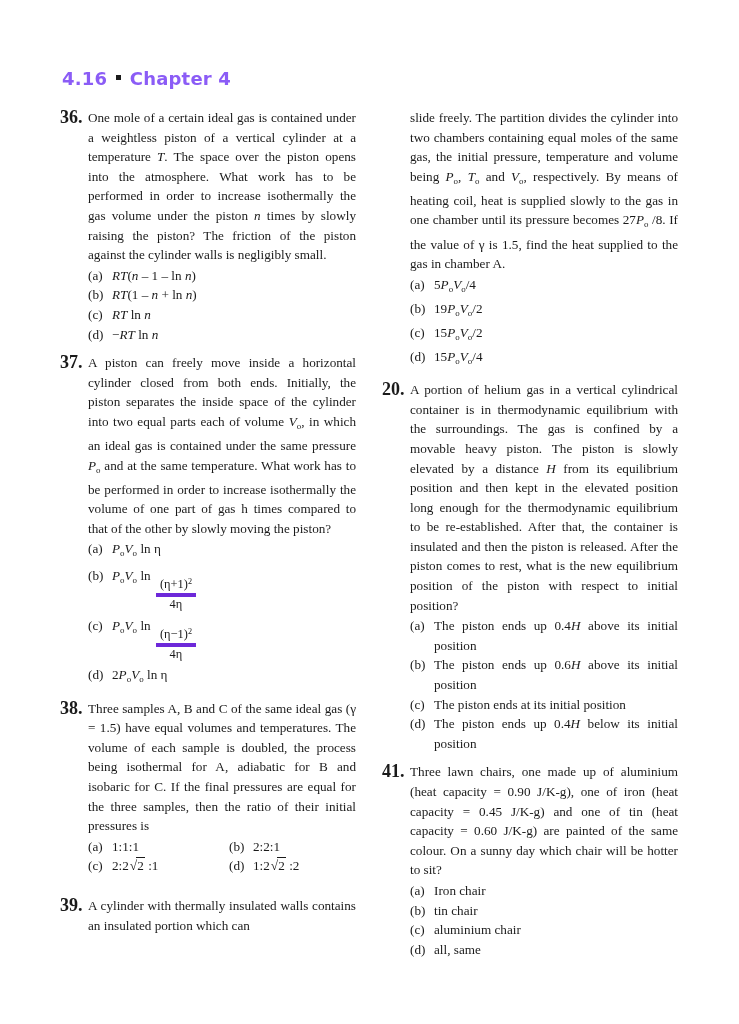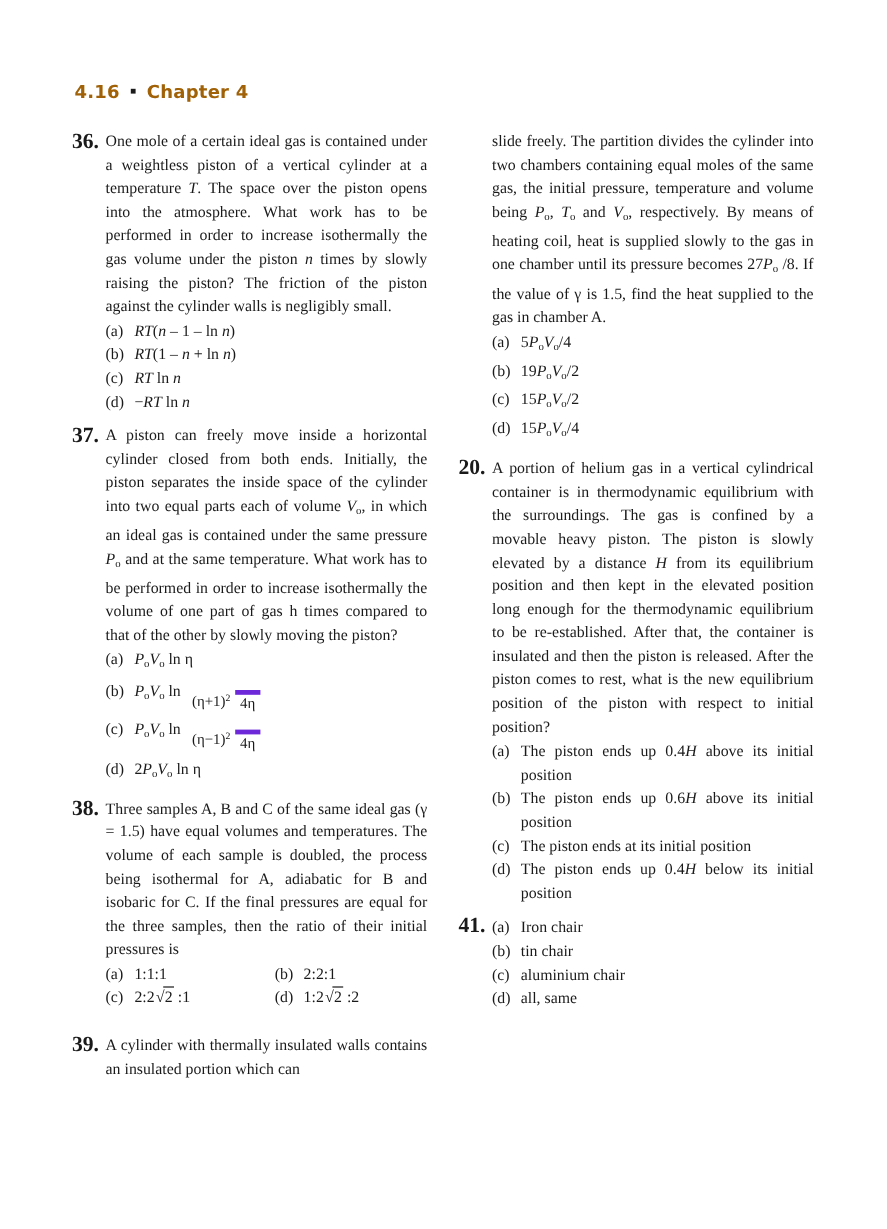--- a/index.html
+++ b/index.html
@@ -21,23 +21,23 @@
     width: 739px;
     height: 1024px;
     background: #fff;
   }
   
   .runhead {
     position: absolute;
     left: 62px;
     top: 68px;
     font-family: "DejaVu Sans", "Liberation Sans", sans-serif;
-    font-size: 15px;
+    font-size: 18px;
     font-weight: bold;
-    color: #a16207;
+    color: #8b5cf6;
     letter-spacing: 0.2px;
     display: flex;
     align-items: center;
     gap: 9px;
   }
   .runhead .folio { font-weight: bold; }
   .runhead .sqbullet {
     display: inline-block;
     width: 4.5px; height: 4.5px;
     background: #1b1b1b;
@@ -125,21 +125,21 @@
     vertical-align: -0.28em;
     font-style: normal;
   }
   .sup {
     font-size: 0.66em;
     vertical-align: 0.5em;
     font-style: normal;
   }
   .frac {
     display: inline-flex;
-    flex-direction: row;
+    flex-direction: column;
     align-items: center;
     vertical-align: -0.62em;
     margin: 0 2px;
     line-height: 1.12;
   }
   .frac .num {
     padding: 0 4px 1px 4px;
     font-size: 12.4px;
     white-space: nowrap;
   }
@@ -318,20 +318,21 @@
               <span class="opt-lbl">(d)</span>
               <span class="opt-val" style="text-align:justify;">The piston ends up 0.4<span class="it">H</span> below its initial position</span>
             </div>
           </div>
         </div>
       </div>
 
       <div class="q" style="margin-top:5px;">
         <div class="q-num">41.</div>
         <div class="q-body">
+          <p class="q-text">Three lawn chairs, one made up of aluminium (heat capacity = 0.90 J/K-g), one of iron (heat capacity = 0.45 J/K-g) and one of tin (heat capacity = 0.60 J/K-g) are painted of the same colour. On a sunny day which chair will be hotter to sit?</p>
           <div class="opts">
             <div class="opt">
               <span class="opt-lbl">(a)</span>
               <span class="opt-val">Iron chair</span>
             </div>
             <div class="opt">
               <span class="opt-lbl">(b)</span>
               <span class="opt-val">tin chair</span>
             </div>
             <div class="opt">

